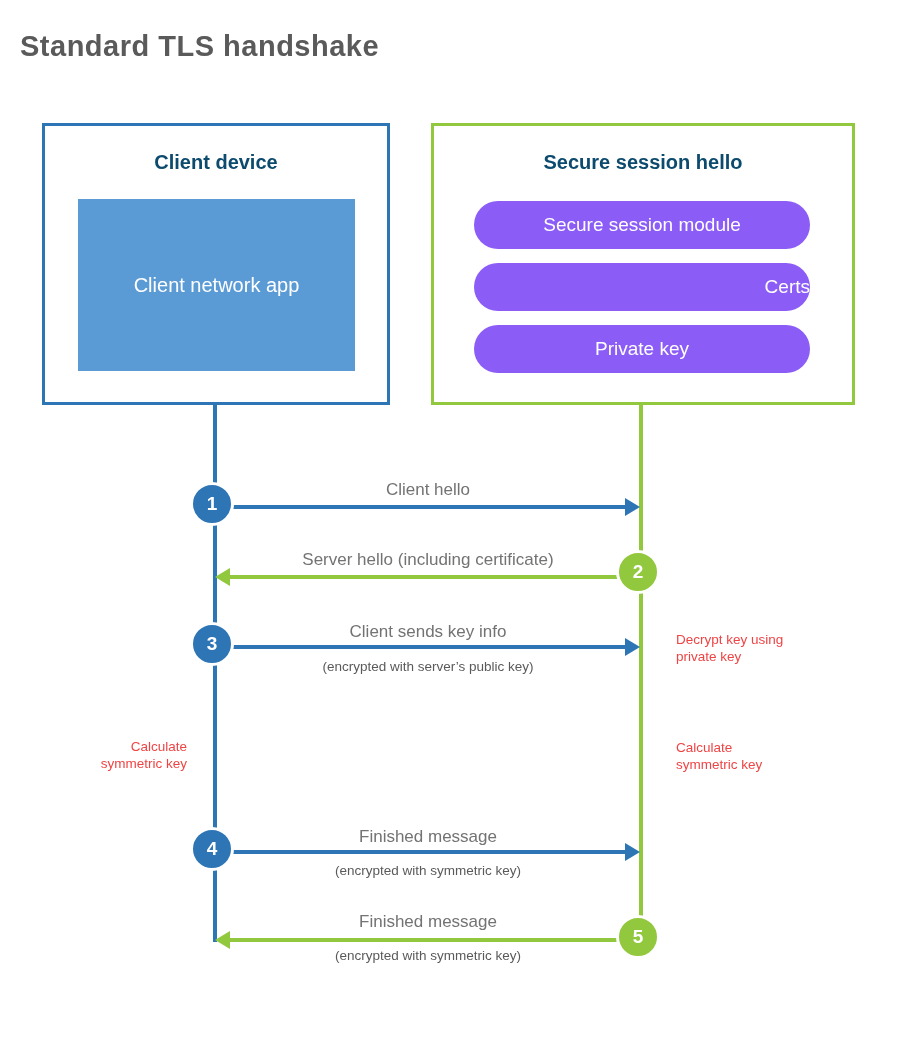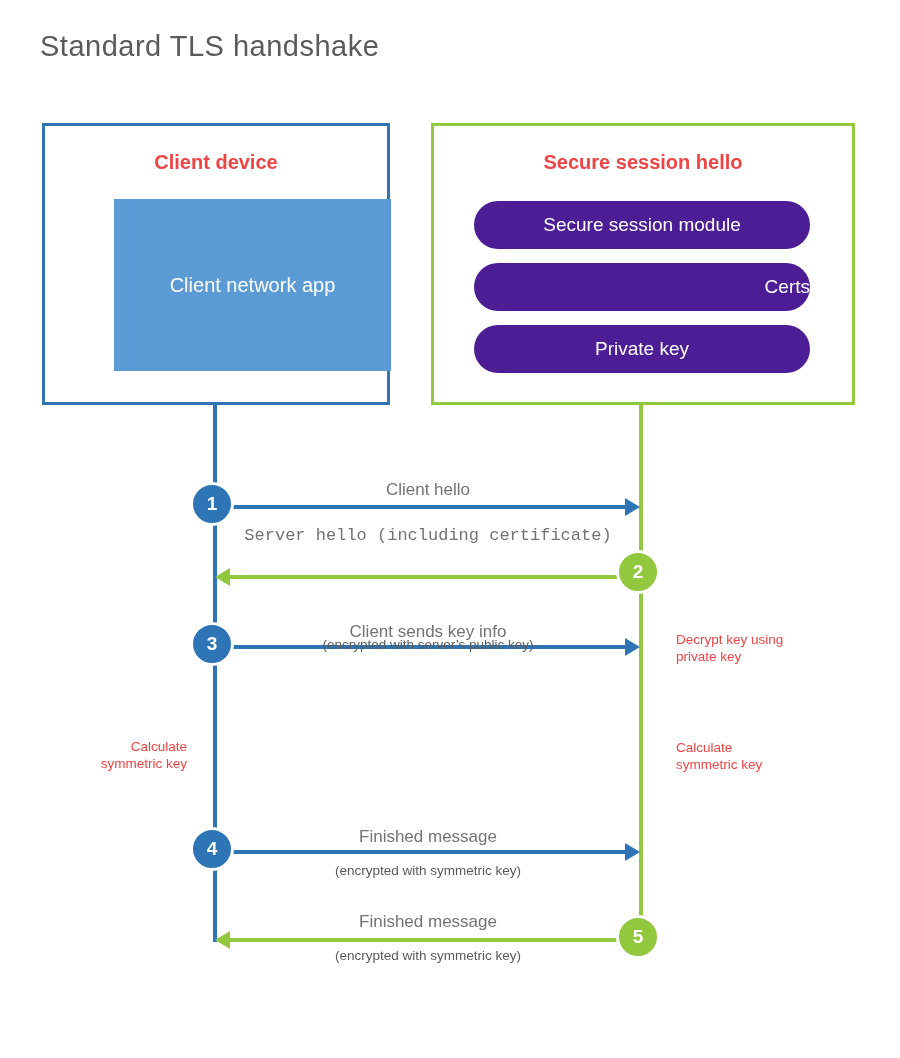--- a/index.html
+++ b/index.html
@@ -4,45 +4,45 @@
 <style>
   * { margin:0; padding:0; box-sizing:border-box; }
   html,body { background:#ffffff; }
   body {
     font-family:"Liberation Sans","DejaVu Sans",sans-serif;
     width:900px; height:1058px; position:relative; overflow:hidden;
   }
   .abs { position:absolute; }
 
   .page-title {
-    left:40px; top:30px;
-    font-size:29px; font-weight:400; letter-spacing:0.5px;
+    left:20px; top:30px;
+    font-size:29px; font-weight:700; letter-spacing:0.5px;
     color:#5a5a5a;
   }
 
   
   .actor-box { background:#ffffff; }
   .client-box { left:42px; top:123px; width:348px; height:282px; border:3px solid #2e75b6; }
   .server-box { left:431px; top:123px; width:424px; height:282px; border:3px solid #92c83e; }
   .actor-title {
     display:block; text-align:center; margin-top:25px;
-    font-size:20px; font-weight:bold; color:#ef4444;
+    font-size:20px; font-weight:bold; color:#0c4a6e;
   }
 
   .app-rect {
     left:78px; top:199px; width:277px; height:172px;
-    background:#5b9bd5; display:flex; align-items:center; justify-content:center;margin-left:36px;
+    background:#5b9bd5; display:flex; align-items:center; justify-content:center;
   }
   .app-rect span {
     color:#ffffff; font-size:20px; line-height:28px; text-align:center;
     max-width:170px; display:inline-block;
   }
 
   .module-bar {
-    left:474px; width:336px; height:48px; background:#4c1d95;
+    left:474px; width:336px; height:48px; background:#8b5cf6;
     color:#ffffff; font-size:19px; line-height:48px; text-align:center;border-radius:24px;
   }
 
   
   .lifeline { width:4px; }
   .lifeline.blue  { left:213px; top:405px; height:537px; background:#2e75b6; }
   .lifeline.green { left:639px; top:405px; height:535px; background:#92c83e; }
 
   
   .msg-label {
@@ -97,28 +97,28 @@
 <div class="abs module-bar" style="top:263px;text-align:right;">Certs</div>
 <div class="abs module-bar" style="top:325px;">Private key</div>
 
 <div class="abs lifeline blue"></div>
 <div class="abs lifeline green"></div>
 
 <div class="abs msg-label" style="top:480px;">Client hello</div>
 <div class="abs msg-line blue" style="left:215px; top:505px;"></div>
 <div class="abs head right" style="left:625px; top:498px;"></div>
 
-<div class="abs msg-label" style="top:526px;font-family:Liberation Mono, monospace;">Server hello (including certificate)</div>
+<div class="abs msg-label" style="top:550px;">Server hello (including certificate)</div>
 <div class="abs msg-line green" style="left:229px; top:575px;"></div>
 <div class="abs head left" style="left:215px; top:568px;"></div>
 
 <div class="abs msg-label" style="top:622px;">Client sends key info</div>
 <div class="abs msg-line blue" style="left:215px; top:645px;"></div>
 <div class="abs head right" style="left:625px; top:638px;"></div>
-<div class="abs msg-sub" style="top:637px;">(encrypted with server’s public key)</div>
+<div class="abs msg-sub" style="top:659px;">(encrypted with server’s public key)</div>
 
 <div class="abs msg-label" style="top:827px;">Finished message</div>
 <div class="abs msg-line blue" style="left:215px; top:850px;"></div>
 <div class="abs head right" style="left:625px; top:843px;"></div>
 <div class="abs msg-sub" style="top:863px;">(encrypted with symmetric key)</div>
 
 <div class="abs msg-label" style="top:912px;">Finished message</div>
 <div class="abs msg-line green" style="left:229px; top:938px;"></div>
 <div class="abs head left" style="left:215px; top:931px;"></div>
 <div class="abs msg-sub" style="top:948px;">(encrypted with symmetric key)</div>

